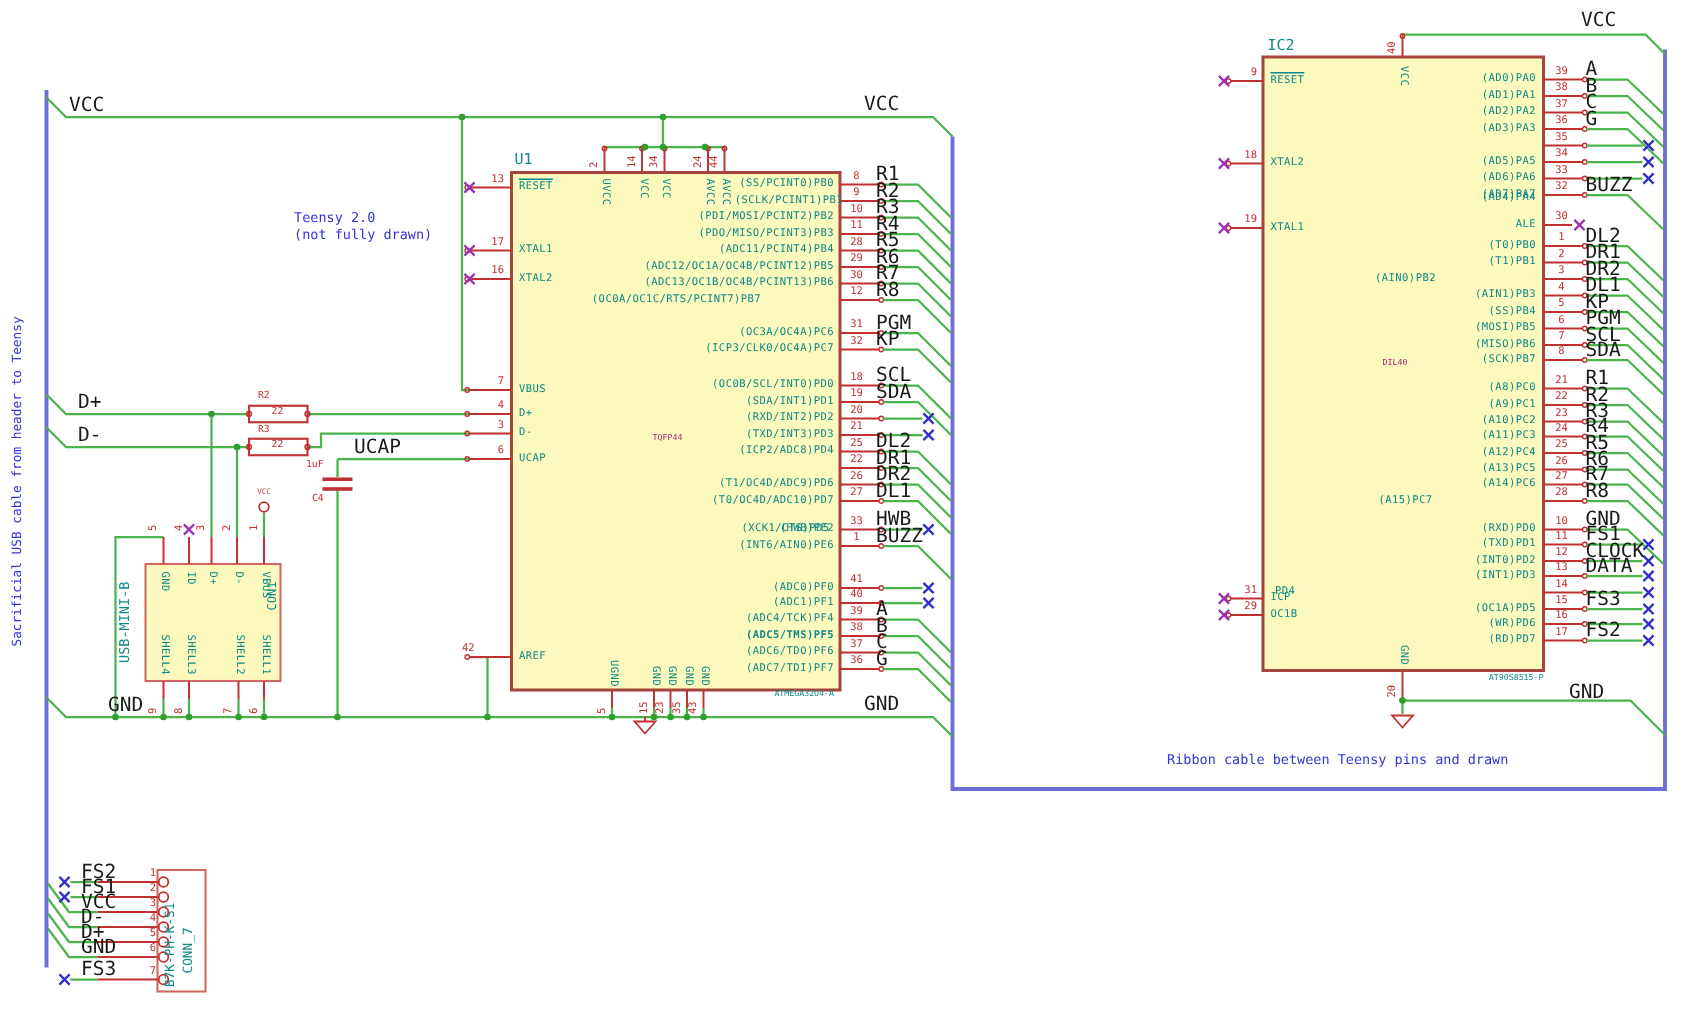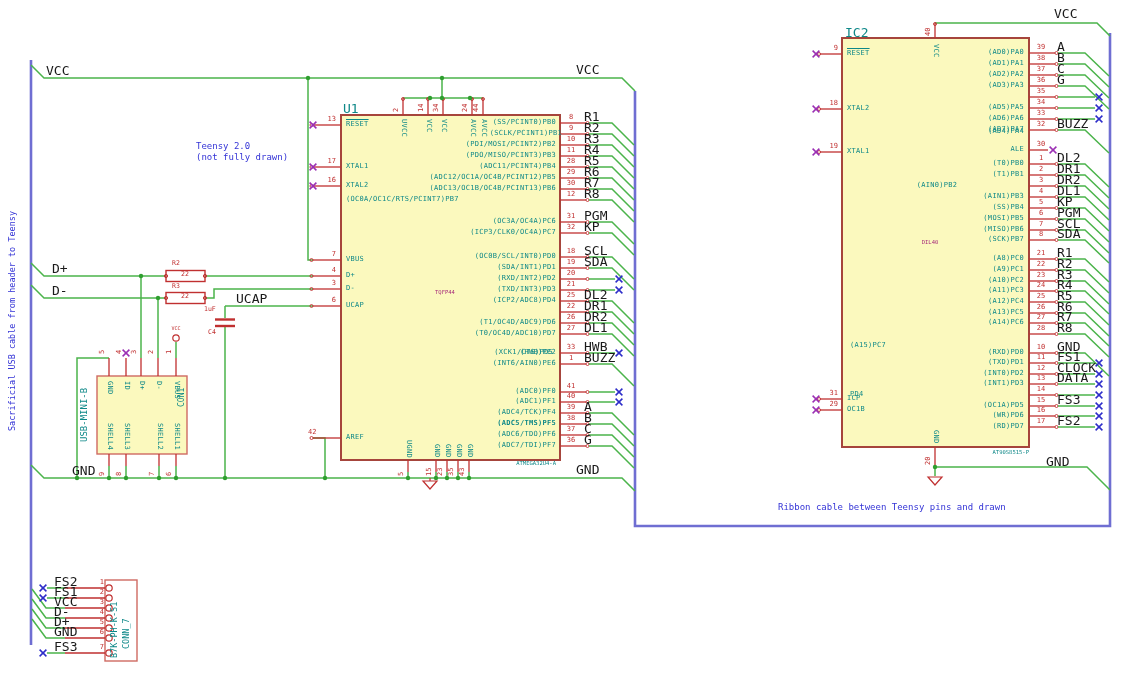--- a/index.html
+++ b/index.html
@@ -4,21 +4,21 @@
 <style>
   html,body{margin:0;padding:0;background:#fff;}
   #canvas{position:relative;width:1131px;height:690px;background:#ffffff;overflow:hidden;
           font-family:"DejaVu Sans Mono", monospace;}
   #sch-svg{position:absolute;left:0;top:0;}
   #labels{position:absolute;left:0;top:0;width:100%;height:100%;}
   .t{position:absolute;white-space:nowrap;line-height:1;}
   .net{font-size:13px;color:#1a1a1a;}
   .pin-num{font-size:7px;color:#c03030;}
   .pin-name{font-size:7px;color:#0e8888;letter-spacing:.3px;}
-  .ref{font-size:13px;color:#0e8888;}
+  .ref{font-size:10px;color:#0e8888;}
   .val{font-size:5.5px;color:#0e8888;}
   .fp{font-size:5.5px;color:#a62a7a;}
   .rc{font-size:6.5px;color:#c03030;}
   .note{font-size:9px;color:#3434d6;}
   .tiny{font-size:5px;color:#c03030;}
   .ol{text-decoration:overline;}
   .rot90{transform:rotate(90deg);transform-origin:0 0;}
   .rotm90{transform:rotate(-90deg);transform-origin:0 0;}
 </style>
 </head>
@@ -437,21 +437,21 @@
       <div class="t pin-num" style="left: 558px; top: 158px; width: 26px; text-align: center;">28</div>
       <div class="t pin-name" style="left: 346px; top: 163px; width: 210px; text-align: right;">(ADC11/PCINT4)PB4</div>
       <div class="t net" style="left: 584px; top: 154px;">R5</div>
       <div class="t pin-num" style="left: 558px; top: 169px; width: 26px; text-align: center;">29</div>
       <div class="t pin-name" style="left: 346px; top: 174px; width: 210px; text-align: right;">(ADC12/OC1A/OC4B/PCINT12)PB5</div>
       <div class="t net" style="left: 584px; top: 165px;">R6</div>
       <div class="t pin-num" style="left: 558px; top: 180px; width: 26px; text-align: center;">30</div>
       <div class="t pin-name" style="left: 346px; top: 185px; width: 210px; text-align: right;">(ADC13/OC1B/OC4B/PCINT13)PB6</div>
       <div class="t net" style="left: 584px; top: 176px;">R7</div>
       <div class="t pin-num" style="left: 558px; top: 191px; width: 26px; text-align: center;">12</div>
-      <div class="t pin-name" style="left: 346px; top: 196px; width: 210px; text-align: left;">(OC0A/OC1C/RTS/PCINT7)PB7</div>
+      <div class="t pin-name" style="left: 346px; top: 196px; width: 210px; text-align: center;">(OC0A/OC1C/RTS/PCINT7)PB7</div>
       <div class="t net" style="left: 584px; top: 187px;">R8</div>
       <div class="t pin-num" style="left: 558px; top: 213px; width: 26px; text-align: center;">31</div>
       <div class="t pin-name" style="left: 346px; top: 218px; width: 210px; text-align: right;">(OC3A/OC4A)PC6</div>
       <div class="t net" style="left: 584px; top: 209px;">PGM</div>
       <div class="t pin-num" style="left: 558px; top: 224px; width: 26px; text-align: center;">32</div>
       <div class="t pin-name" style="left: 346px; top: 229px; width: 210px; text-align: right;">(ICP3/CLK0/OC4A)PC7</div>
       <div class="t net" style="left: 584px; top: 220px;">KP</div>
       <div class="t pin-num" style="left: 558px; top: 248px; width: 26px; text-align: center;">18</div>
       <div class="t pin-name" style="left: 346px; top: 253px; width: 210px; text-align: right;">(OC0B/SCL/INT0)PD0</div>
       <div class="t net" style="left: 584px; top: 244px;">SCL</div>
@@ -588,21 +588,21 @@
       <div class="t pin-num" style="left: 1028px; top: 293px; width: 26px; text-align: center;">25</div>
       <div class="t pin-name" style="left: 850px; top: 298px; width: 174px; text-align: right;">(A12)PC4</div>
       <div class="t net" style="left: 1057px; top: 289px;">R5</div>
       <div class="t pin-num" style="left: 1028px; top: 304px; width: 26px; text-align: center;">26</div>
       <div class="t pin-name" style="left: 850px; top: 309px; width: 174px; text-align: right;">(A13)PC5</div>
       <div class="t net" style="left: 1057px; top: 300px;">R6</div>
       <div class="t pin-num" style="left: 1028px; top: 314px; width: 26px; text-align: center;">27</div>
       <div class="t pin-name" style="left: 850px; top: 319px; width: 174px; text-align: right;">(A14)PC6</div>
       <div class="t net" style="left: 1057px; top: 310px;">R7</div>
       <div class="t pin-num" style="left: 1028px; top: 325px; width: 26px; text-align: center;">28</div>
-      <div class="t pin-name" style="left: 850px; top: 330px; width: 174px; text-align: left; margin-top: 12px;">(A15)PC7</div>
+      <div class="t pin-name" style="left: 850px; top: 330px; width: 174px; text-align: center;">(A15)PC7</div>
       <div class="t net" style="left: 1057px; top: 321px;">R8</div>
       <div class="t pin-num" style="left: 1028px; top: 344px; width: 26px; text-align: center;">10</div>
       <div class="t pin-name" style="left: 850px; top: 349px; width: 174px; text-align: right;">(RXD)PD0</div>
       <div class="t net" style="left: 1057px; top: 340px;">GND</div>
       <div class="t pin-num" style="left: 1028px; top: 354px; width: 26px; text-align: center;">11</div>
       <div class="t pin-name" style="left: 850px; top: 359px; width: 174px; text-align: right;">(TXD)PD1</div>
       <div class="t net" style="left: 1057px; top: 350px;">FS1</div>
       <div class="t pin-num" style="left: 1028px; top: 365px; width: 26px; text-align: center;">12</div>
       <div class="t pin-name" style="left: 850px; top: 370px; width: 174px; text-align: right;">(INT0)PD2</div>
       <div class="t net" style="left: 1057px; top: 361px;">CLOCK</div>

